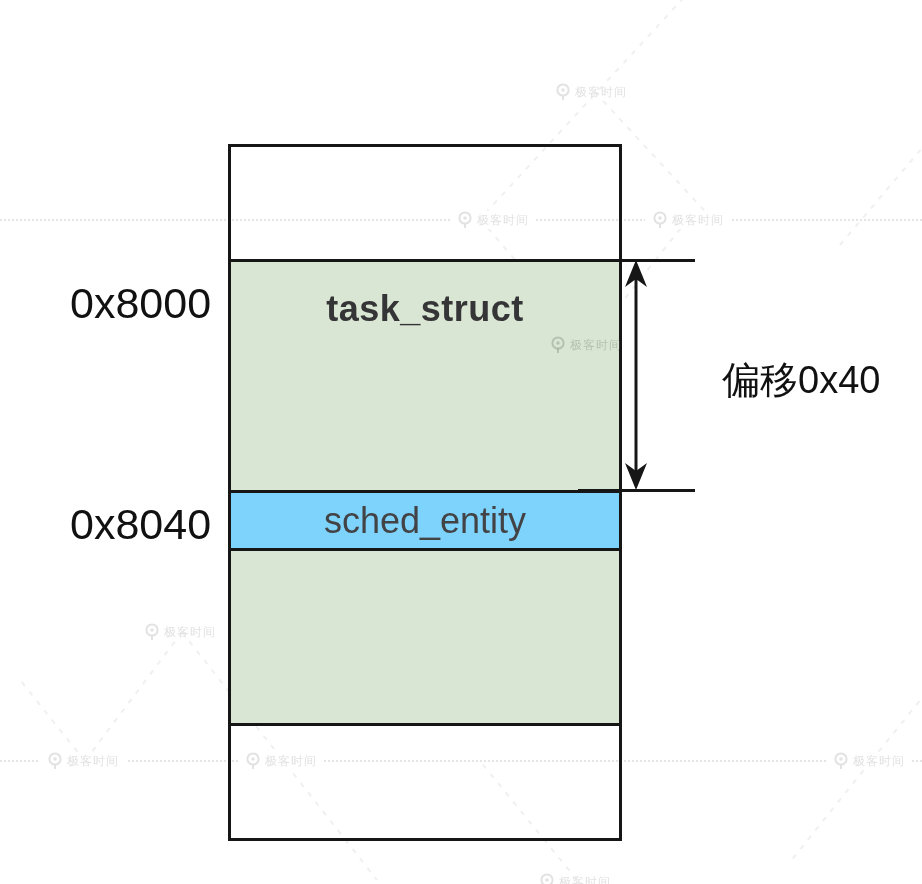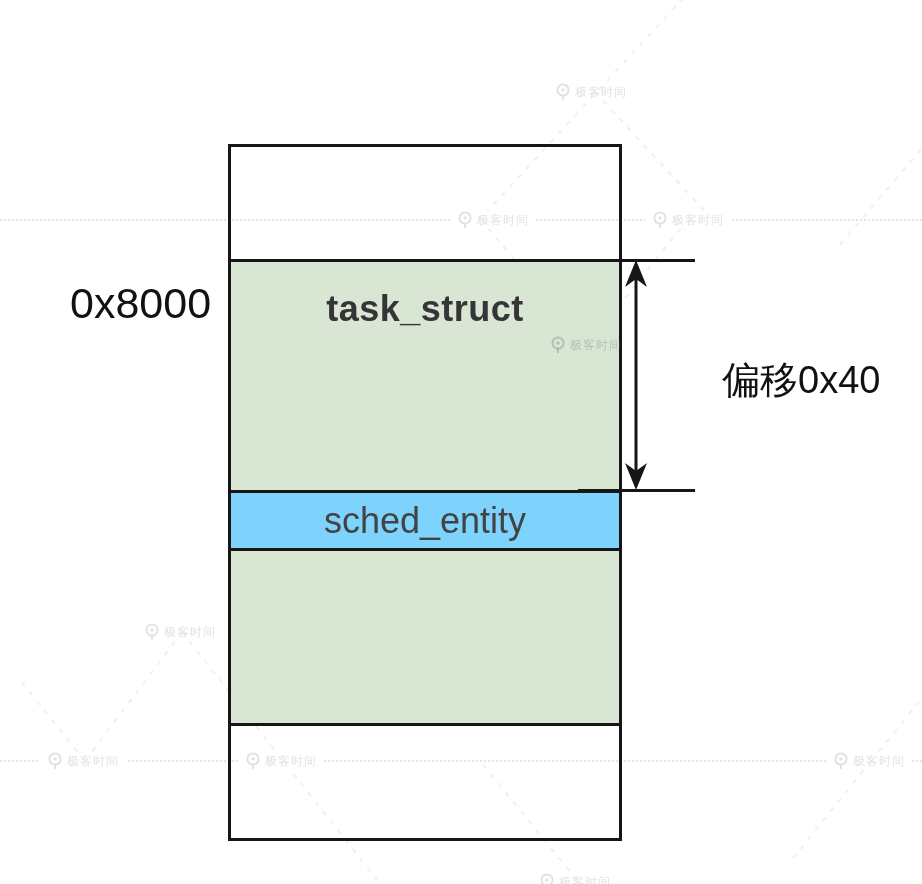--- a/index.html
+++ b/index.html
@@ -78,20 +78,21 @@
       <span class="sec-label">task_struct</span>
     </div>
     <div class="sec sec-sched">
       <span class="sec-label">sched_entity</span>
     </div>
     <div class="sec sec-green"></div>
     <div class="sec sec-bottom"></div>
   </div>
 
   <div class="addr" id="addr-8000">0x8000</div>
+  <div class="addr" id="addr-8040">0x8040</div>
 
   <div class="ext-line" id="ext-top"></div>
   <div class="ext-line" id="ext-bottom"></div>
   <svg id="dim-arrow" width="36" height="240">
     <line x1="17" y1="20" x2="17" y2="220" stroke="#161616" stroke-width="3"></line>
     <polygon points="17,5 28,32 17,24 6,32" fill="#161616"></polygon>
     <polygon points="17,235 28,208 17,216 6,208" fill="#161616"></polygon>
   </svg>
   <div id="offset-label">偏移0x40</div>
 

